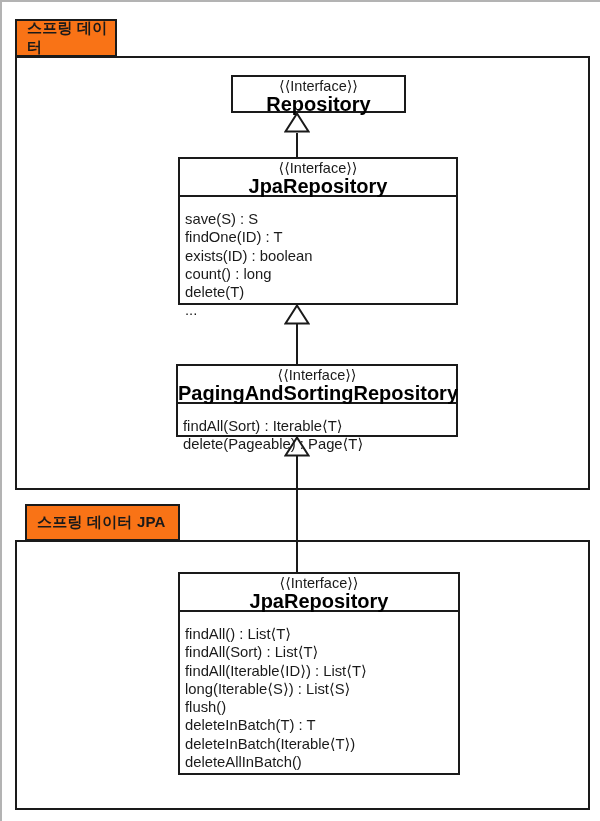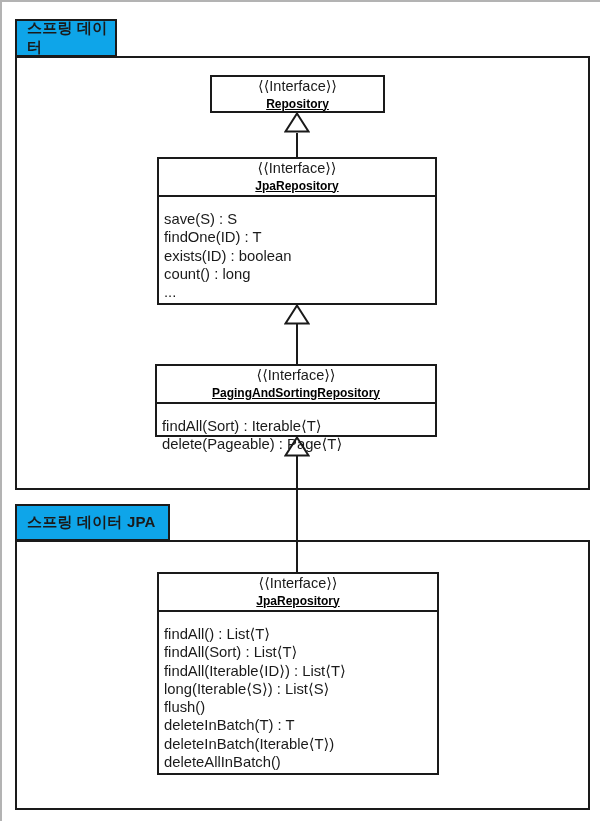--- a/index.html
+++ b/index.html
@@ -15,21 +15,21 @@
     border-top: 2px solid #b3b3b3;
     border-left: 2px solid #b3b3b3;
     box-sizing: border-box;
     font-family: "Liberation Sans", "DejaVu Sans", sans-serif;
     color: #1a1a1a;
     overflow: hidden;
   }
   .pkg-tab {
     position: absolute;
     border: 2px solid #1a1a1a;
-    background: #0ea5e9;
+    background: #f97316;
     box-sizing: border-box;
     display: flex;
     align-items: center;
     padding-left: 10px;
     font-size: 15px;
     font-weight: bold;
     letter-spacing: 0.2px;
     z-index: 2;
   }
   .pkg-body {
@@ -48,58 +48,58 @@
   .tri {
     position: absolute;
     z-index: 4;
   }
   .cls {
     position: absolute;
     border: 2px solid #1a1a1a;
     background: #ffffff;
     box-sizing: border-box;
     z-index: 5;
+    margin-left: 21px;
   }
   .cls-head {
     text-align: center;
     padding-top: 1px;
   }
   .cls-head.sep {
     border-bottom: 2px solid #1a1a1a;
   }
   .stereo {
     font-size: 14.5px;
     line-height: 17.5px;
     color: #1a1a1a;
   }
   .cname {
-    font-size: 12px;
+    font-size: 20px;
     font-weight: bold;
     line-height: 17.5px;
     color: #000000;
-    text-decoration: underline;
   }
   .cls-methods {
     padding: 13px 4px 2px 5px;
     font-size: 14.8px;
     line-height: 18.3px;
     white-space: nowrap;
   }
 </style>
 </head>
 <body>
 
 <div class="page">
 
   <div class="pkg-tab" style="left:13px; top:17px; width:102px; height:38px;">
     <span>스프링 데이터</span>
   </div>
   <div class="pkg-body" style="left:13px; top:54px; width:575px; height:434px;"></div>
 
-  <div class="pkg-tab" style="left:13px; top:502px; width:155px; height:37px;">
+  <div class="pkg-tab" style="left:23px; top:502px; width:155px; height:37px;">
     <span>스프링 데이터 JPA</span>
   </div>
   <div class="pkg-body" style="left:13px; top:538px; width:575px; height:270px;"></div>
 
   <div class="vline" style="left:294px; top:131px; height:25px;"></div>
   <svg class="tri" style="left:282px; top:110px;" width="26" height="21" viewBox="0 0 26 21">
     <polygon points="13,1.5 24.5,19.5 1.5,19.5" fill="#ffffff" stroke="#1a1a1a" stroke-width="2"></polygon>
   </svg>
 
   <div class="vline" style="left:294px; top:322px; height:41px;"></div>
@@ -122,20 +122,21 @@
   <div class="cls" style="left:155px; top:155px; width:280px; height:148px;">
     <div class="cls-head sep">
       <div class="stereo">⟨⟨Interface⟩⟩</div>
       <div class="cname">JpaRepository</div>
     </div>
     <div class="cls-methods">
       <div>save(S) : S</div>
       <div>findOne(ID) : T</div>
       <div>exists(ID) : boolean</div>
       <div>count() : long</div>
+      <div>delete(T)</div>
       <div>...</div>
     </div>
   </div>
 
   <div class="cls" style="left:153px; top:362px; width:282px; height:73px;">
     <div class="cls-head sep">
       <div class="stereo">⟨⟨Interface⟩⟩</div>
       <div class="cname">PagingAndSortingRepository</div>
     </div>
     <div class="cls-methods">

